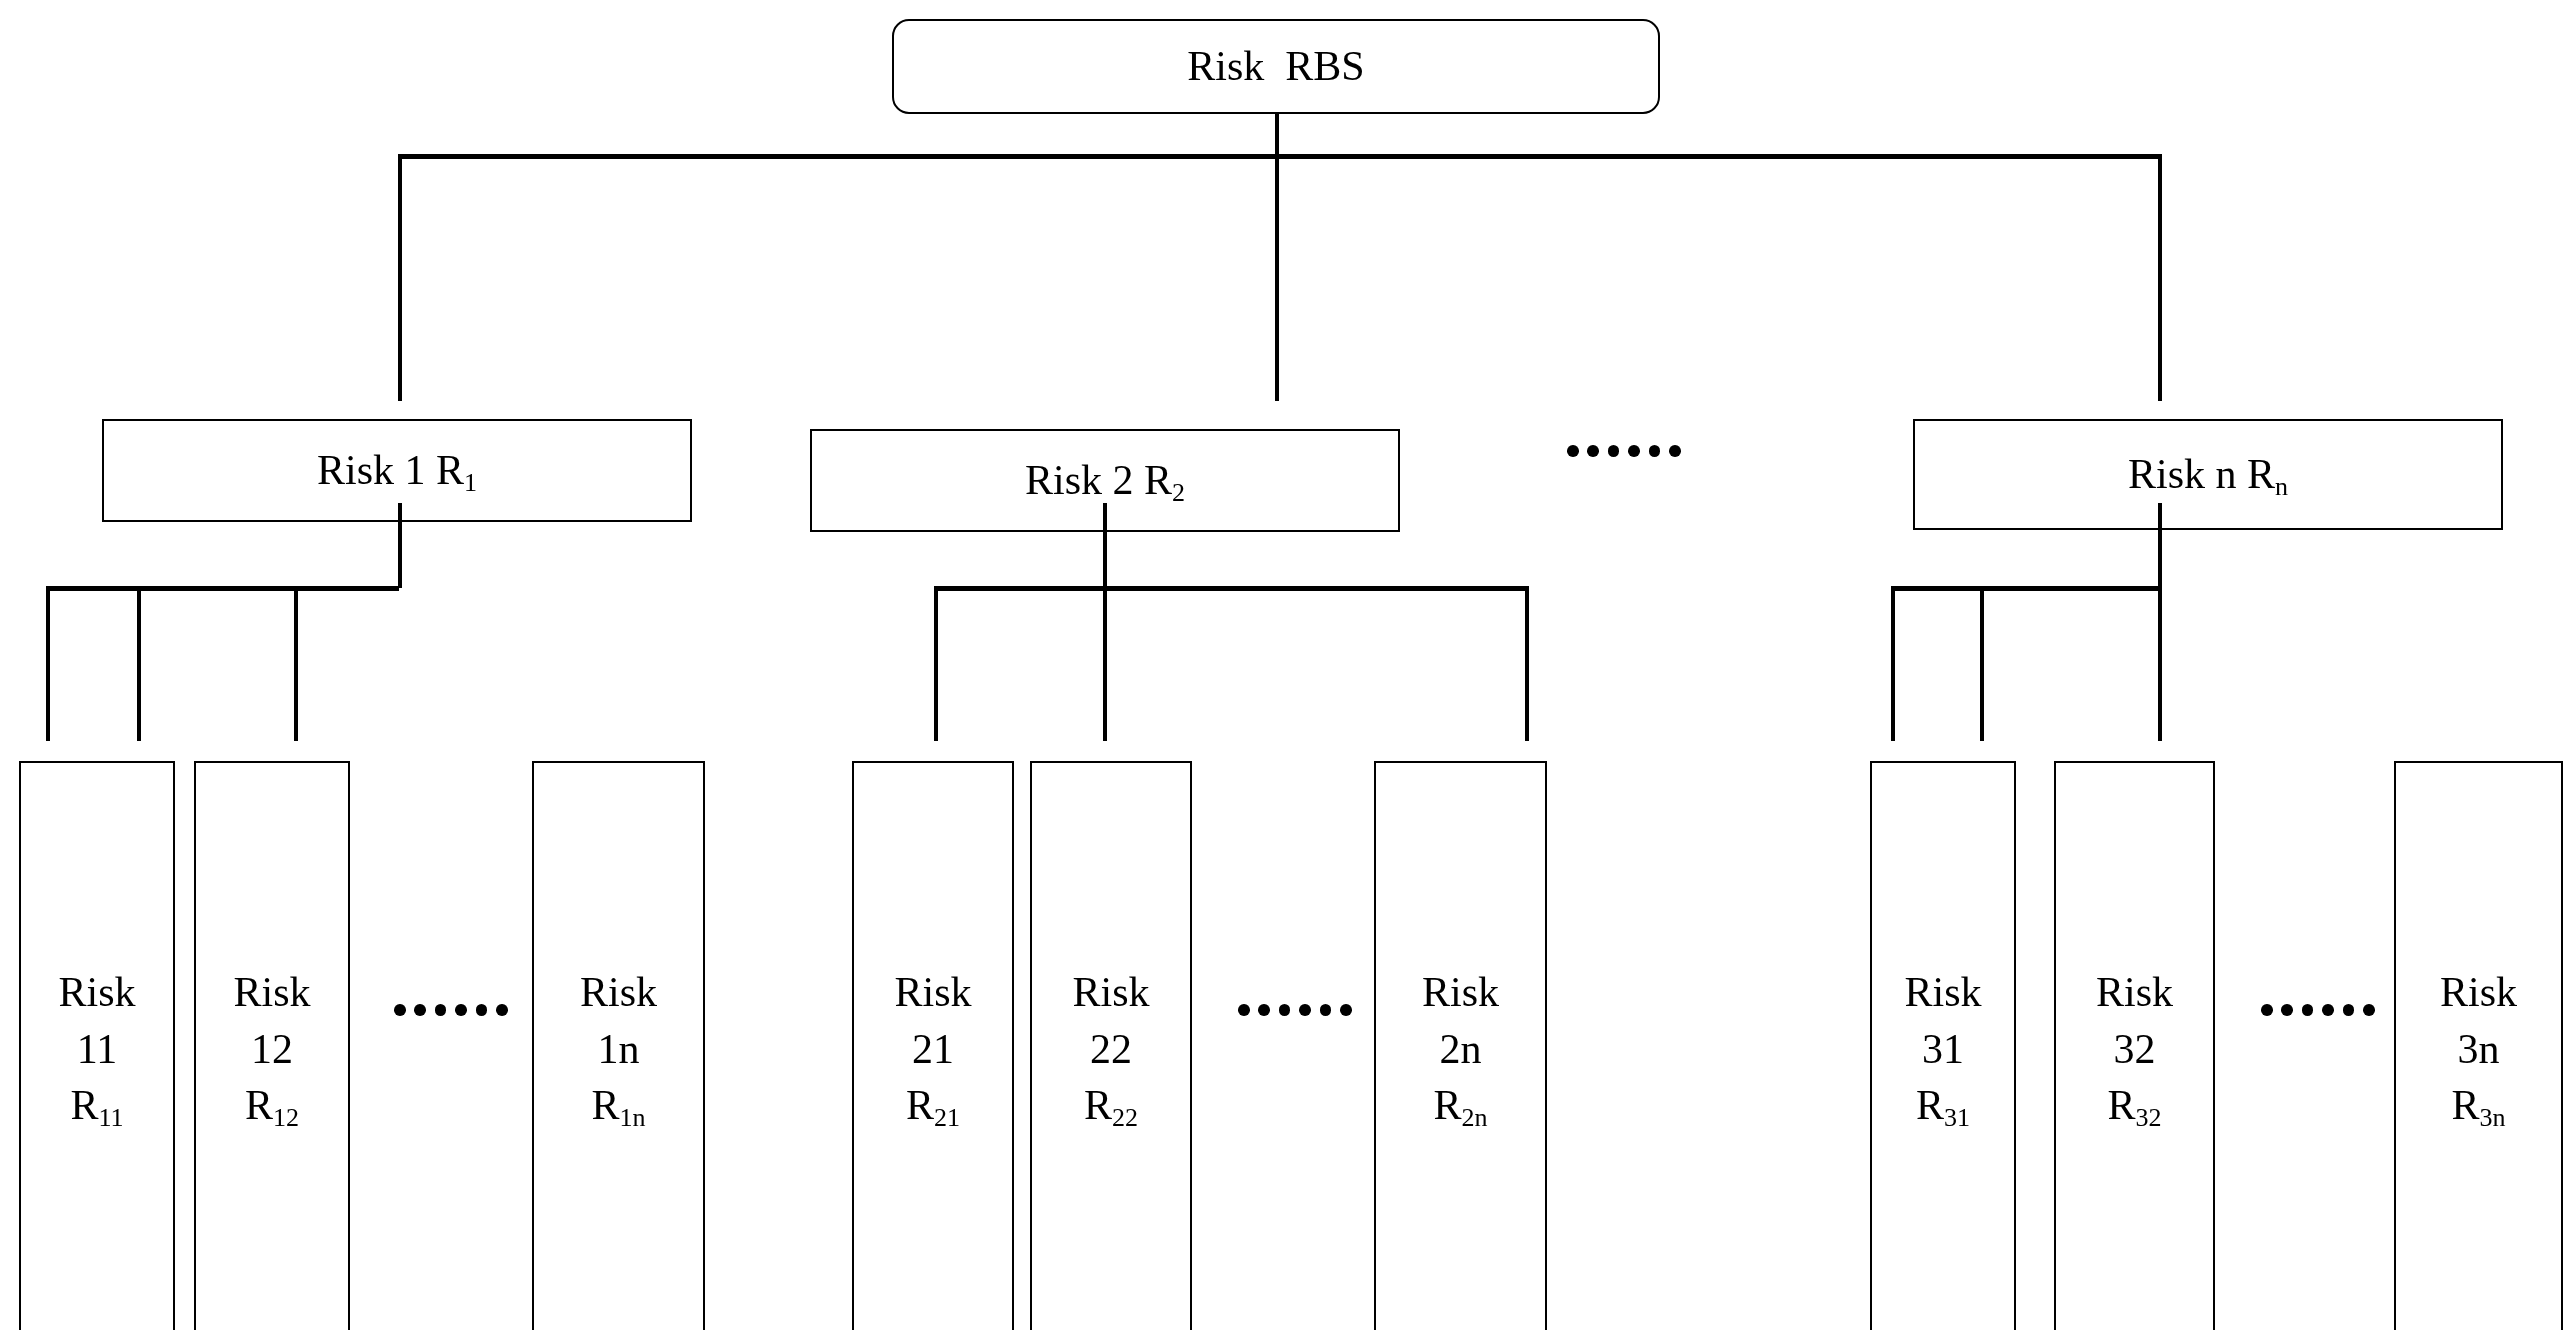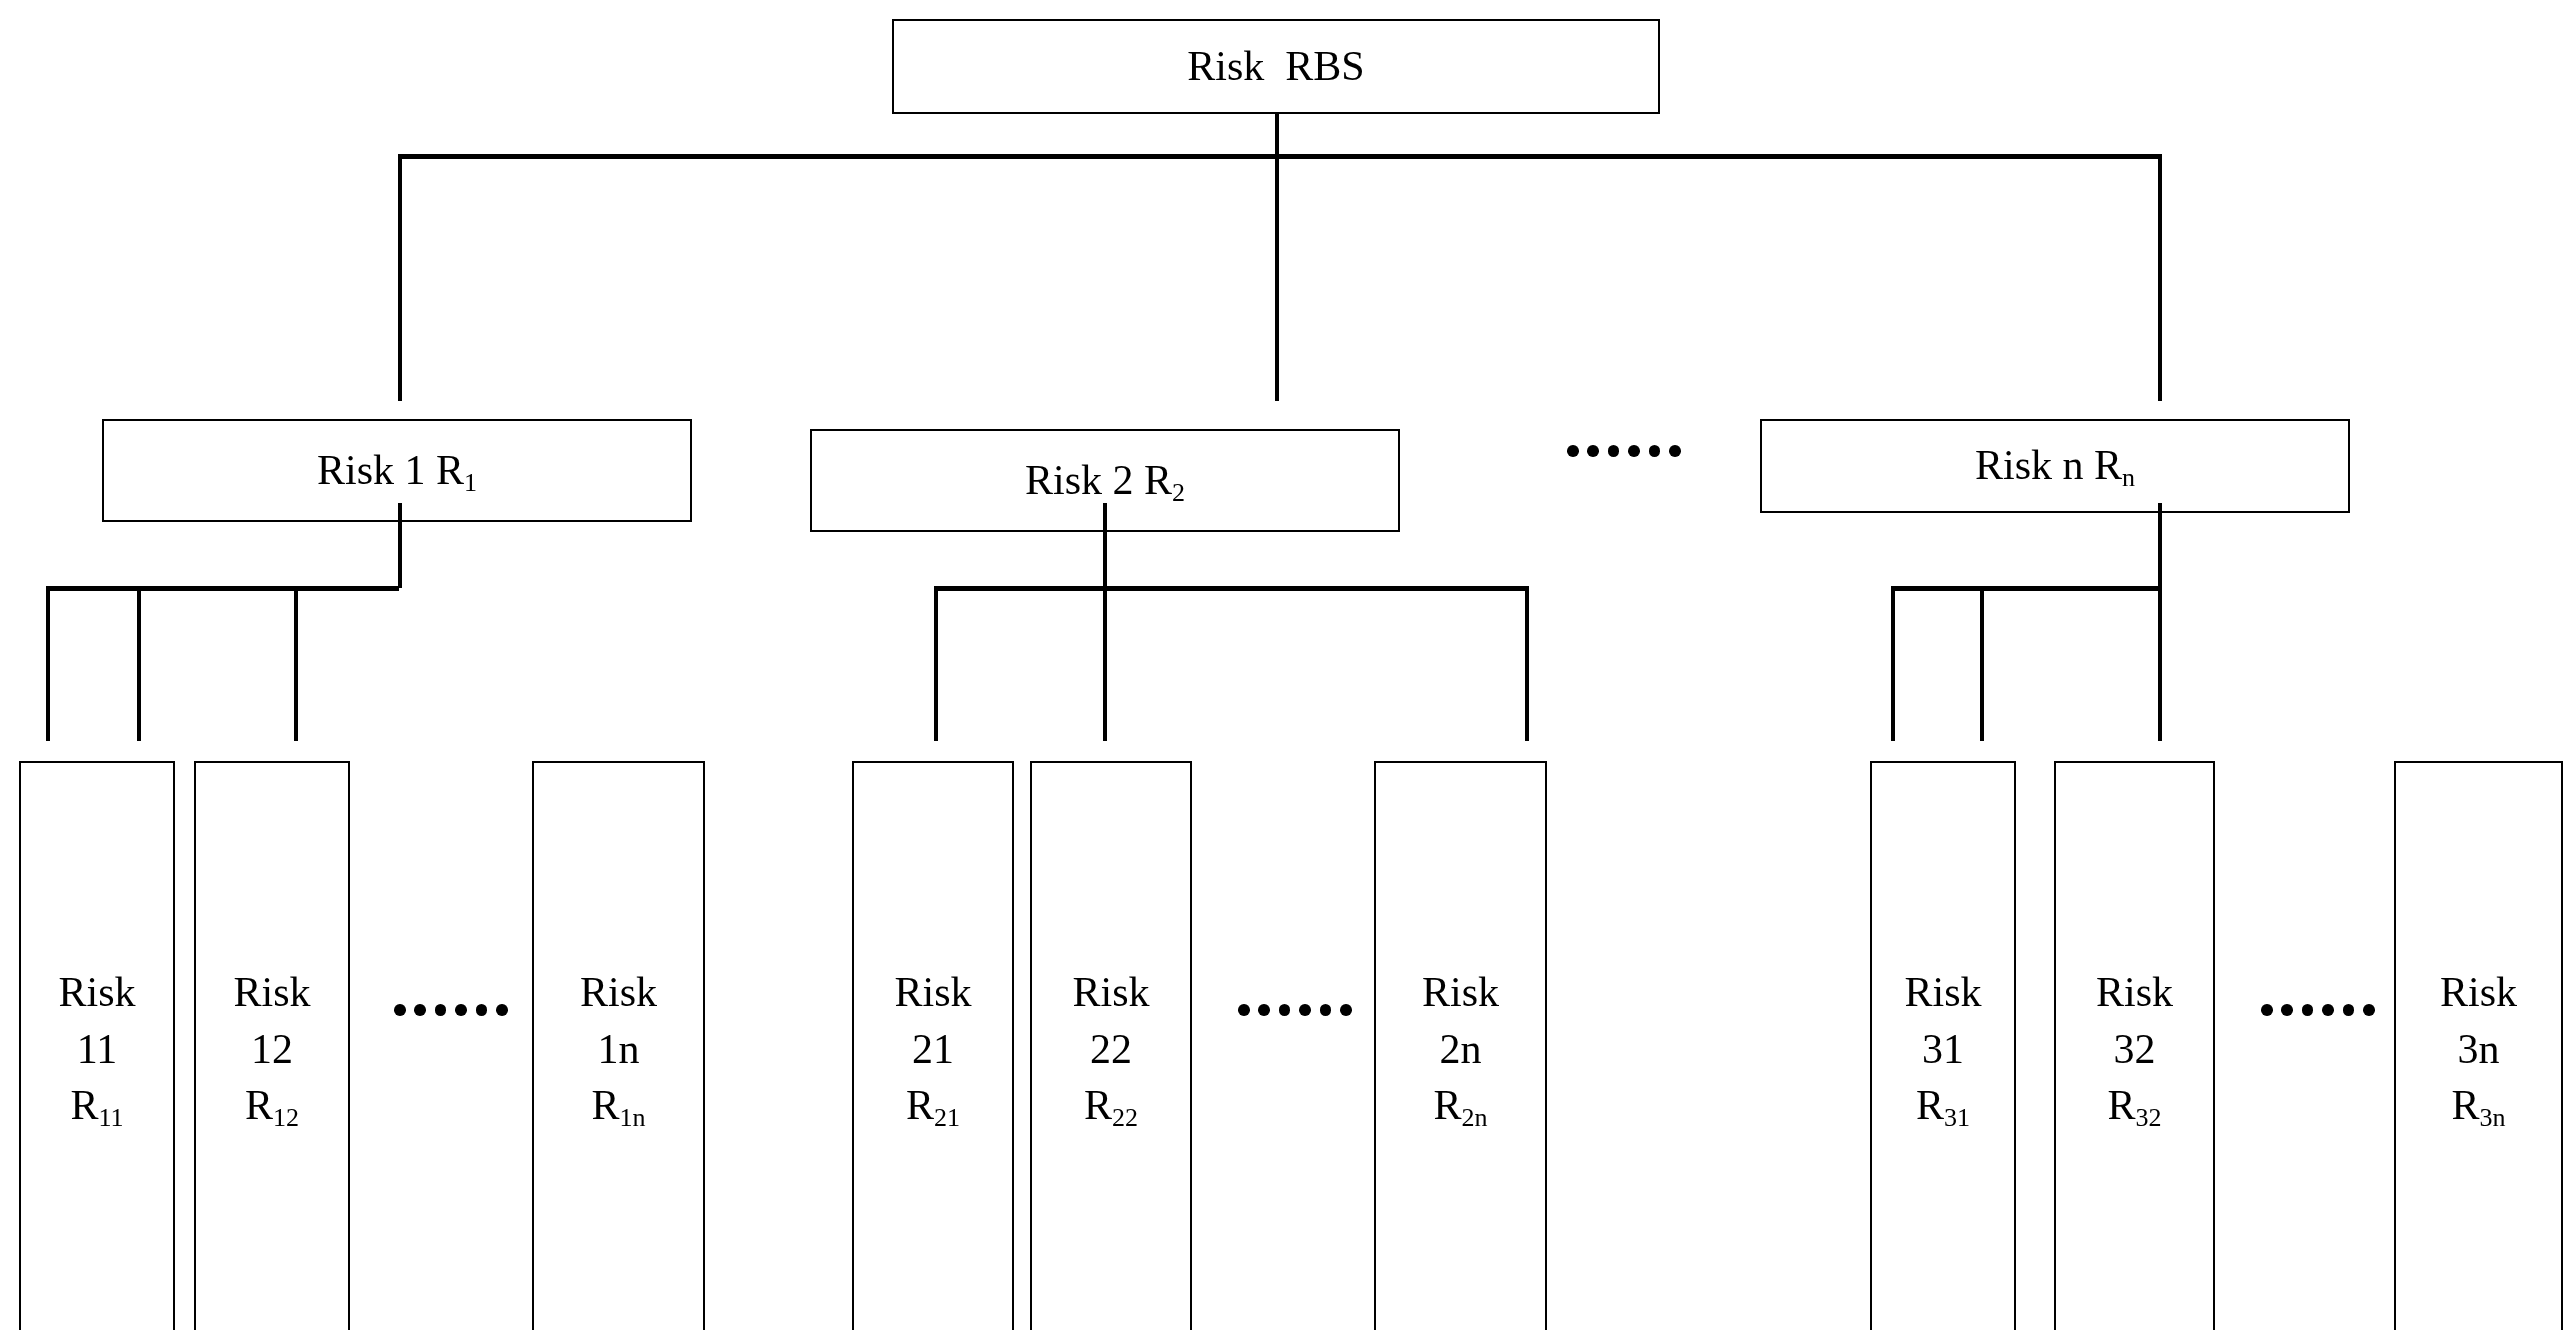--- a/index.html
+++ b/index.html
@@ -82,41 +82,41 @@
     height: 11.6px;
     border-radius: 50%;
     background: #000000;
   }
 </style>
 </head>
 <body>
 
 <div id="canvas">
 
-  <div class="node root" style="left:892px; top:19px; width:768px; height:95px;">
+  <div class="node root" style="left:892px; top:19px; width:768px; height:95px;border-radius:17px;">
     <span class="label">Risk  RBS</span>
   </div>
 
   <div class="conn v" style="left:1275px; top:113px; width:4.1px; height:43px;"></div>
 
   <div class="conn thick-h" style="left:398px; top:154px; width:1764px; height:4.8px;"></div>
 
   <div class="conn thick-v" style="left:398px; top:154px; width:4.1px; height:247px;"></div>
   <div class="conn thick-v" style="left:1275px; top:154px; width:4.1px; height:247px;"></div>
   <div class="conn thick-v" style="left:2158px; top:154px; width:4.1px; height:247px;"></div>
 
   <div class="node lvl2" style="left:102px; top:400px; width:590px; height:103px;">
     <span><span>Risk 1  R</span><sub>1</sub></span>
   </div>
 
   <div class="node lvl2" style="left:810px; top:410px; width:590px; height:103px;">
     <span><span>Risk 2  R</span><sub>2</sub></span>
   </div>
 
-  <div class="node lvl2" style="left:1760px; top:400px; width:590px; height:94px;">
+  <div class="node lvl2" style="left:1913px; top:400px; width:590px; height:111px;">
     <span><span>Risk n  R</span><sub>n</sub></span>
   </div>
 
   <div class="ellipsis" style="left:1567px; top:445px;">
     <span class="dot"></span>
     <span class="dot"></span>
     <span class="dot"></span>
     <span class="dot"></span>
     <span class="dot"></span>
     <span class="dot"></span>

